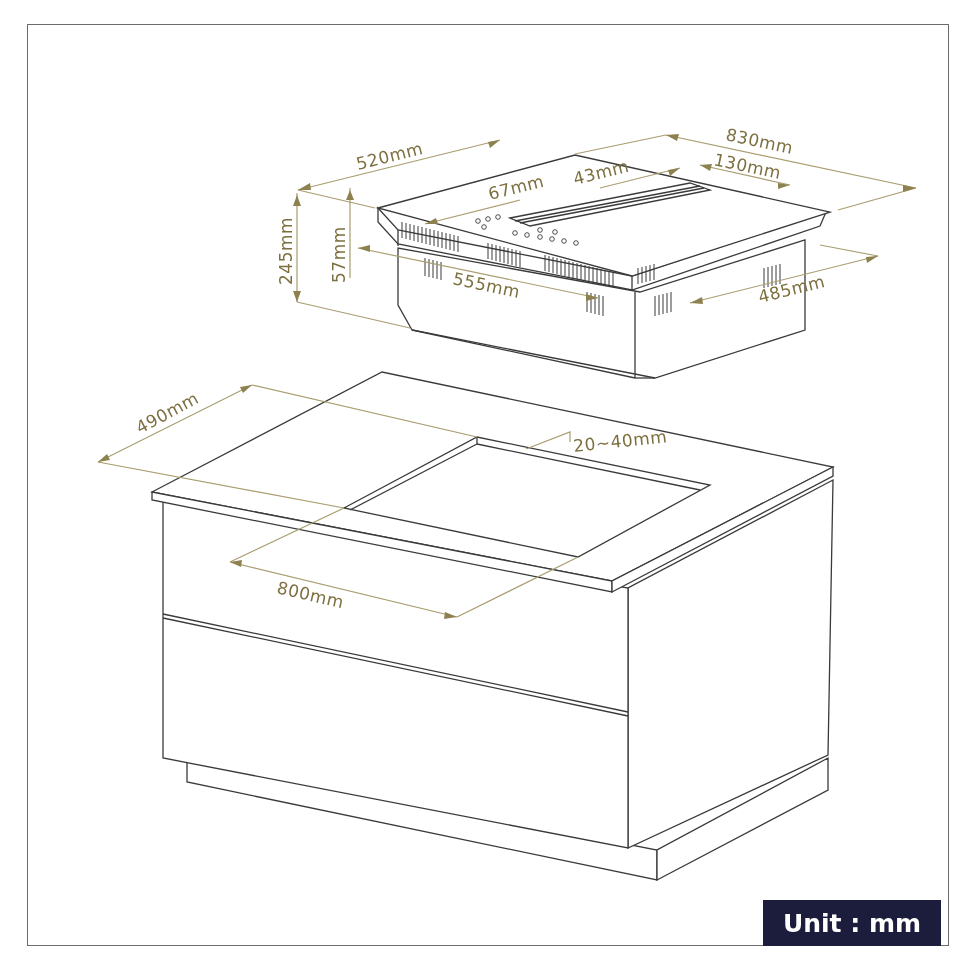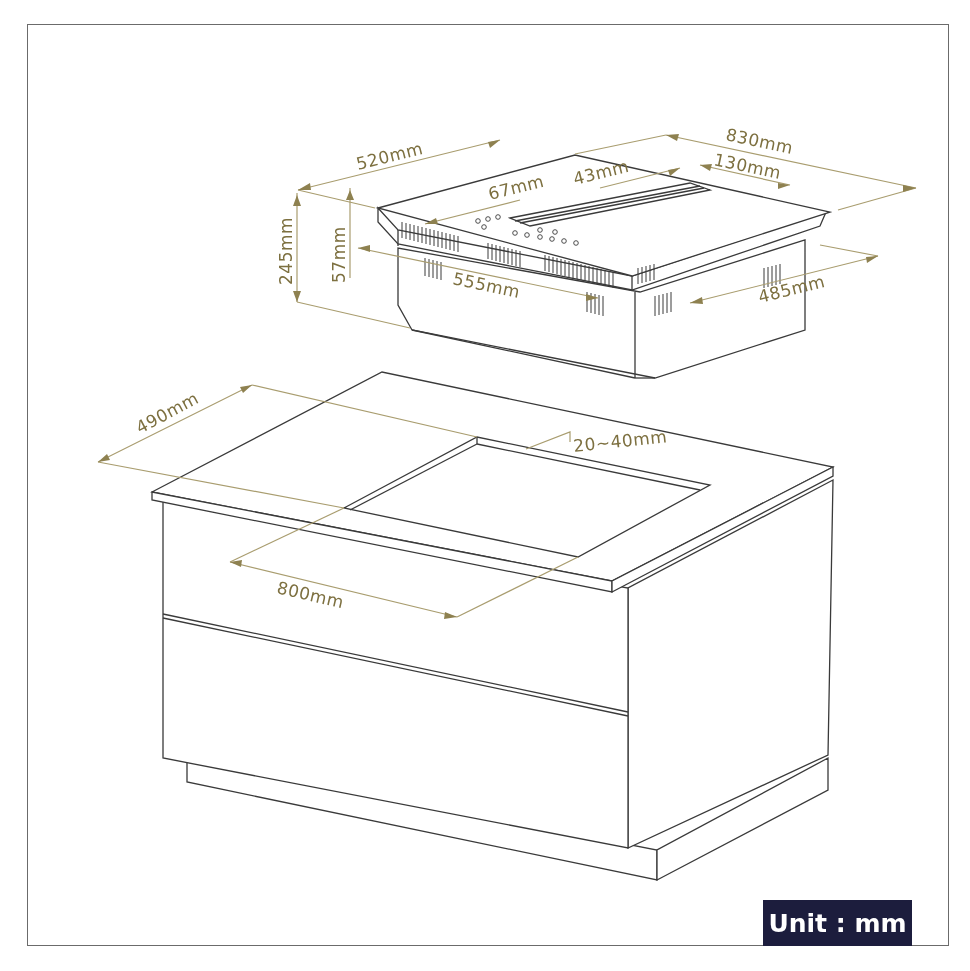--- a/index.html
+++ b/index.html
@@ -5,21 +5,21 @@
   html, body { margin:0; padding:0; background:#ffffff; }
   body { width:970px; height:971px; position:relative; overflow:hidden; font-family:"DejaVu Sans", sans-serif; }
   #frame { position:absolute; left:27px; top:24px; width:922px; height:922px; border:1.5px solid #6b6b6b; box-sizing:border-box; }
   svg { position:absolute; left:0; top:0; }
   .line { stroke:#3a3a3a; stroke-width:1.3; fill:none; }
   .linefill { stroke:#3a3a3a; stroke-width:1.3; fill:#ffffff; }
   .dim { stroke:#a99d6f; stroke-width:1.2; fill:none; }
   .arrow { fill:#8e8150; }
   .dimtxt { font-family:"DejaVu Sans", sans-serif; font-size:17px; fill:#7d7040; letter-spacing:0.5px; }
   .vent { stroke:#3a3a3a; stroke-width:1; }
-  #unit-badge { position:absolute; left:763px; top:900px; width:149px; height:46px; background:#1c1d3d; color:#ffffff;
+  #unit-badge { position:absolute; left:763px; top:900px; width:178px; height:46px; background:#1c1d3d; color:#ffffff;
     font-family:"DejaVu Sans", sans-serif; font-weight:bold; font-size:25px; display:flex; align-items:center; justify-content:center; }
 </style>
 </head>
 <body>
 
 <div id="frame"></div>
 
 <svg width="970" height="971" viewBox="0 0 970 971">
 
   <g>

